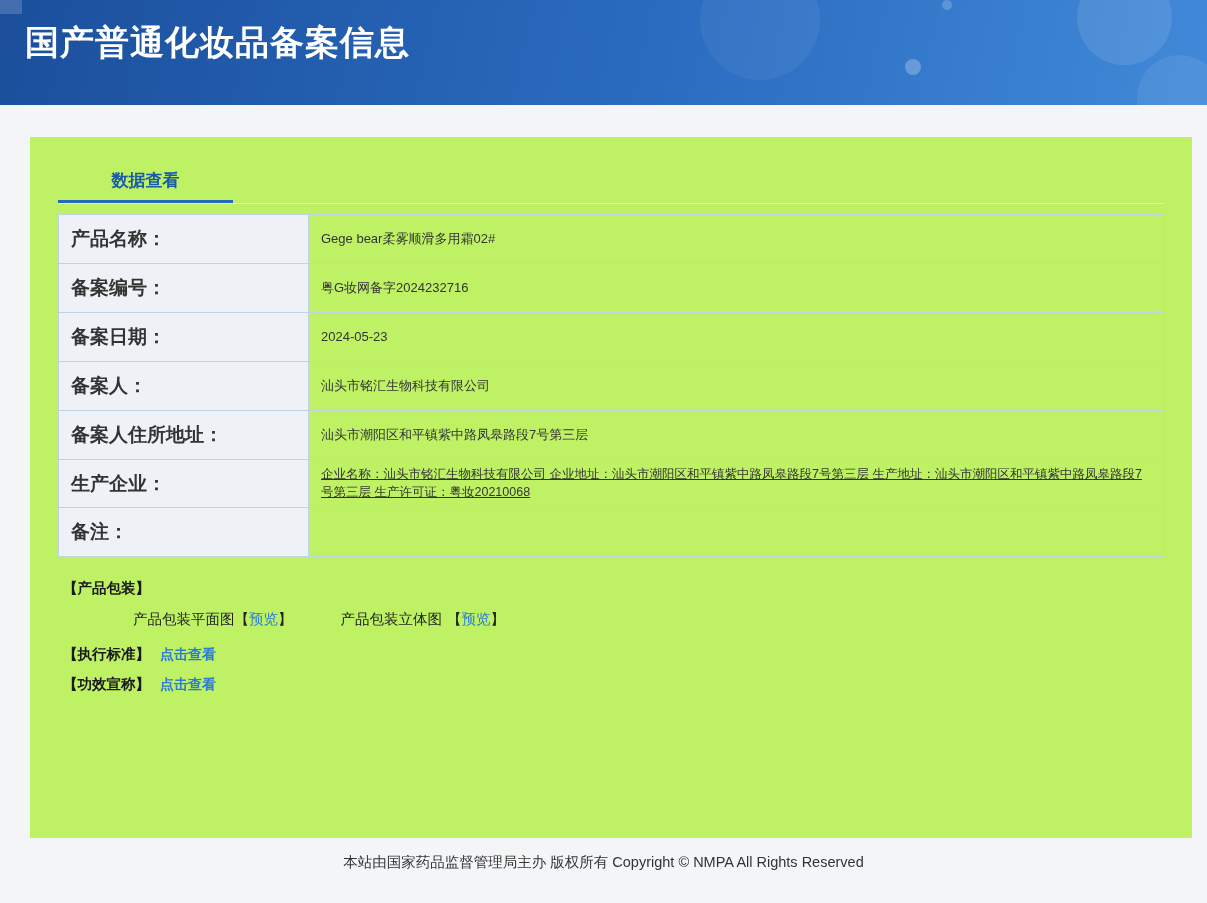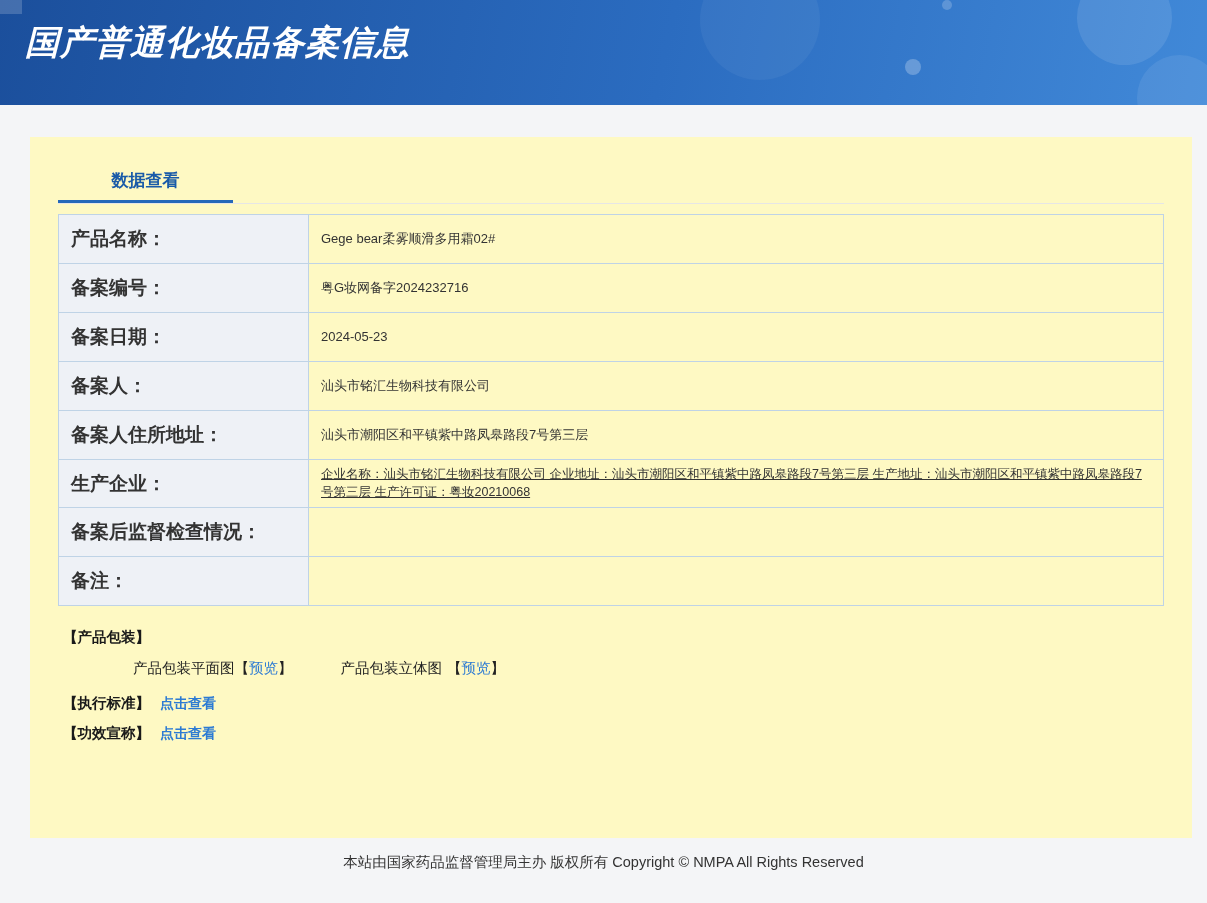--- a/index.html
+++ b/index.html
@@ -18,34 +18,33 @@
     overflow:hidden;
   }
   .banner-title {
     color:#ffffff;
     font-size:34px;
     font-weight:bold;
     letter-spacing:1px;
     padding:20px 0 0 25px;
     position:relative;
     z-index:2;
-    font-style:italic;
   }
   .deco { position:absolute; z-index:1; }
   .deco-sq1 { left:0; top:0; width:22px; height:14px; background:rgba(255,255,255,0.18); }
   .deco-c1 { right:35px; top:-30px; width:95px; height:95px; border-radius:50%; background:rgba(255,255,255,0.10); }
   .deco-c2 { left:905px; top:59px; width:16px; height:16px; border-radius:50%; background:rgba(255,255,255,0.25); }
   .deco-c3 { left:942px; top:0; width:10px; height:10px; border-radius:50%; background:rgba(255,255,255,0.20); }
   .deco-c4 { right:-15px; bottom:-35px; width:85px; height:85px; border-radius:50%; background:rgba(255,255,255,0.08); }
   .deco-c5 { left:700px; top:-40px; width:120px; height:120px; border-radius:50%; background:rgba(255,255,255,0.05); }
 
   
   .card {
     margin:32px 15px 0 30px;
-    background:#fef9c3;
+    background:#bef264;
     height:701px;
     padding:24px 28px 0 28px;
   }
   .tabbar {
     border-bottom:1px solid #e6e6e6;
     height:43px;
     display:flex;
   }
   .tab {
     width:175px;
@@ -165,24 +164,20 @@
       </tr>
       <tr>
         <th>备案人住所地址：</th>
         <td>汕头市潮阳区和平镇紫中路凤皋路段7号第三层</td>
       </tr>
       <tr class="multi">
         <th>生产企业：</th>
         <td>企业名称：汕头市铭汇生物科技有限公司 企业地址：汕头市潮阳区和平镇紫中路凤皋路段7号第三层 生产地址：汕头市潮阳区和平镇紫中路凤皋路段7号第三层 生产许可证：粤妆20210068</td>
       </tr>
       <tr>
-        <th>备案后监督检查情况：</th>
-        <td></td>
-      </tr>
-      <tr>
         <th>备注：</th>
         <td></td>
       </tr>
     </tbody>
   </table>
 
   <div class="section-title">【产品包装】</div>
 
   <div class="pkg-row">
     <span class="pkg-item"><span>产品包装平面图</span><span class="bracket-open">【</span><a class="link">预览</a><span>】</span></span><span class="pkg-item pkg-item-2"><span>产品包装立体图</span><span class="bracket-open">【</span><a class="link">预览</a><span>】</span></span>

